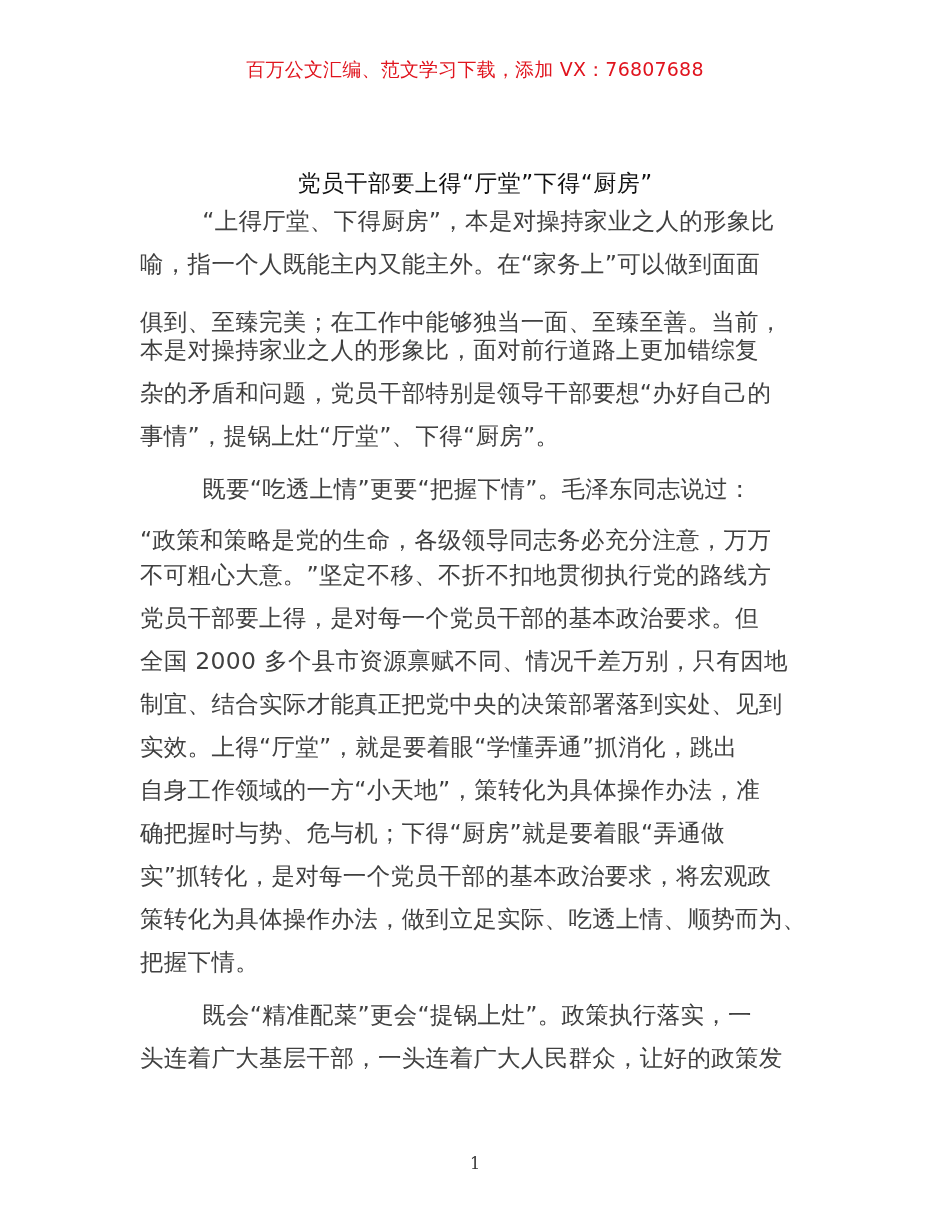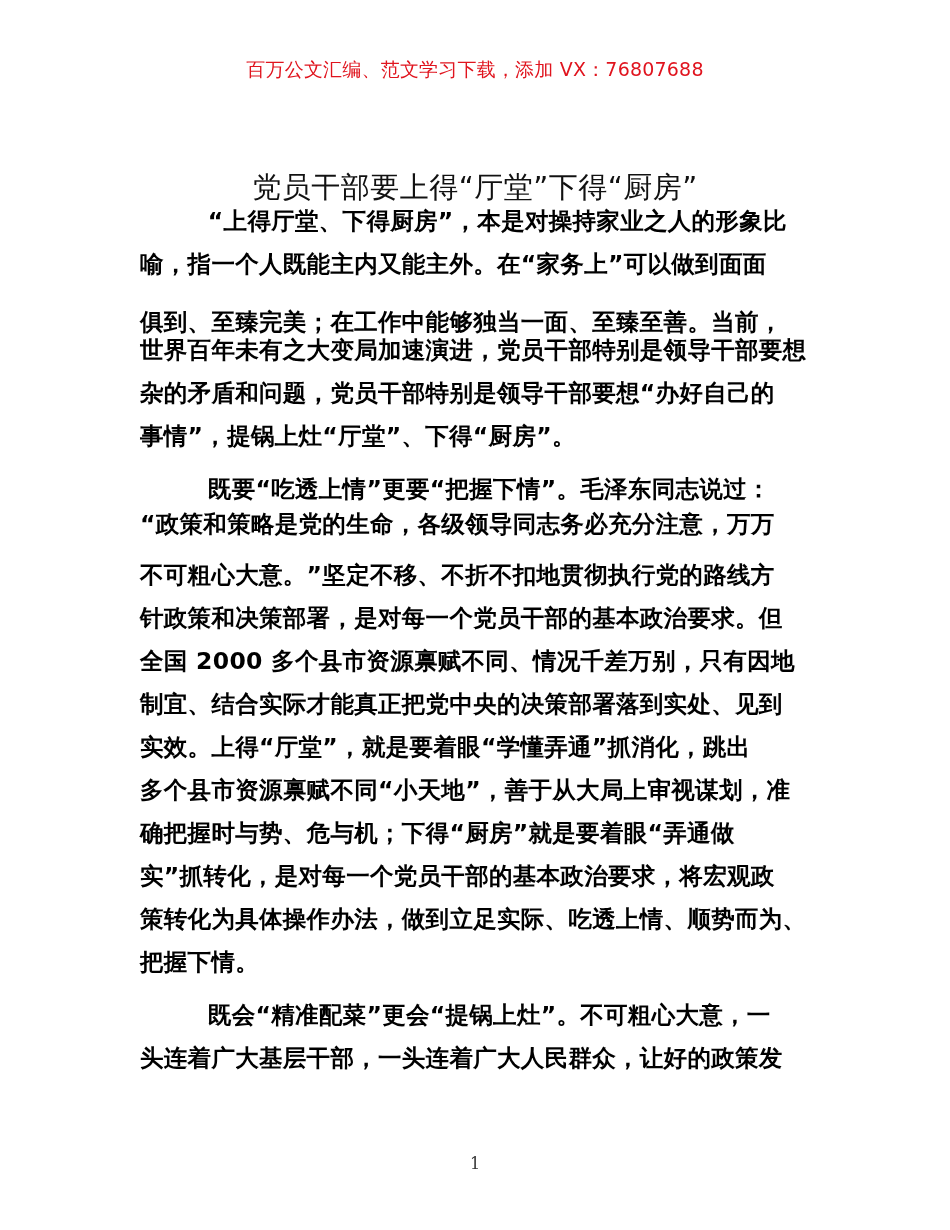--- a/index.html
+++ b/index.html
@@ -1,43 +1,43 @@
 <!DOCTYPE html>
 <html><head>
 <meta charset="utf-8">
 <style>
   html, body { margin: 0; padding: 0; background: #ffffff; }
   body { width: 950px; height: 1230px; position: relative; overflow: hidden; font-family: "DejaVu Sans", sans-serif; color: #111; }
   .header { position: absolute; top: 57px; left: 0; width: 950px; text-align: center; color: #e0141e; font-size: 19px; letter-spacing: 0.2px; }
-  .title { position: absolute; top: 168px; left: 0; width: 950px; text-align: center; font-size: 29px; color: #111; letter-spacing: 0.5px; }
-  .line { position: absolute; left: 140px; font-size: 23.5px; white-space: nowrap; color: #000000; letter-spacing: 0.3px; font-weight: bold; }
+  .title { position: absolute; top: 168px; left: 0; width: 950px; text-align: center; font-size: 23px; color: #111; letter-spacing: 0.5px; }
+  .line { position: absolute; left: 140px; font-size: 23.5px; white-space: nowrap; color: #404040; letter-spacing: 0.3px; }
   .footer { position: absolute; top: 1154px; left: 0; width: 950px; text-align: center; font-family: "DejaVu Serif", serif; font-size: 16px; color: #333; }
 </style>
 </head>
 <body>
 
 <div class="header">百万公文汇编、范文学习下载，添加 VX：76807688</div>
 <div class="title">党员干部要上得“厅堂”下得“厨房”</div>
 
 <div>
   <div class="line" style="top: 205px; white-space: pre;">        “上得厅堂、下得厨房”，本是对操持家业之人的形象比</div>
   <div class="line" style="top:248px">喻，指一个人既能主内又能主外。在“家务上”可以做到面面</div>
   <div class="line" style="top:306px">俱到、至臻完美；在工作中能够独当一面、至臻至善。当前，</div>
-  <div class="line" style="top:334px">世界百年未有之大变局加速演进，党员干部特别是领导干部要想</div>
+  <div class="line" style="top:334px">本是对操持家业之人的形象比，面对前行道路上更加错综复</div>
   <div class="line" style="top:377px">杂的矛盾和问题，党员干部特别是领导干部要想“办好自己的</div>
   <div class="line" style="top:420px">事情”，提锅上灶“厅堂”、下得“厨房”。</div>
   <div class="line" style="top: 473px; white-space: pre; text-align: center;">        既要“吃透上情”更要“把握下情”。毛泽东同志说过：</div>
-  <div class="line" style="top:508px">“政策和策略是党的生命，各级领导同志务必充分注意，万万</div>
+  <div class="line" style="top:524px">“政策和策略是党的生命，各级领导同志务必充分注意，万万</div>
   <div class="line" style="top:559px">不可粗心大意。”坚定不移、不折不扣地贯彻执行党的路线方</div>
-  <div class="line" style="top:602px">针政策和决策部署，是对每一个党员干部的基本政治要求。但</div>
+  <div class="line" style="top:602px">党员干部要上得，是对每一个党员干部的基本政治要求。但</div>
   <div class="line" style="top:645px">全国 2000 多个县市资源禀赋不同、情况千差万别，只有因地</div>
   <div class="line" style="top:688px">制宜、结合实际才能真正把党中央的决策部署落到实处、见到</div>
   <div class="line" style="top:731px">实效。上得“厅堂”，就是要着眼“学懂弄通”抓消化，跳出</div>
-  <div class="line" style="top:774px">多个县市资源禀赋不同“小天地”，善于从大局上审视谋划，准</div>
+  <div class="line" style="top:774px">自身工作领域的一方“小天地”，策转化为具体操作办法，准</div>
   <div class="line" style="top:817px">确把握时与势、危与机；下得“厨房”就是要着眼“弄通做</div>
   <div class="line" style="top:860px">实”抓转化，是对每一个党员干部的基本政治要求，将宏观政</div>
   <div class="line" style="top:903px">策转化为具体操作办法，做到立足实际、吃透上情、顺势而为、</div>
   <div class="line" style="top:946px">把握下情。</div>
-  <div class="line" style="top: 999px; white-space: pre;">        既会“精准配菜”更会“提锅上灶”。不可粗心大意，一</div>
+  <div class="line" style="top: 999px; white-space: pre;">        既会“精准配菜”更会“提锅上灶”。政策执行落实，一</div>
   <div class="line" style="top:1042px">头连着广大基层干部，一头连着广大人民群众，让好的政策发</div>
 </div>
 
 <div class="footer">1</div>
 
 </body></html>

